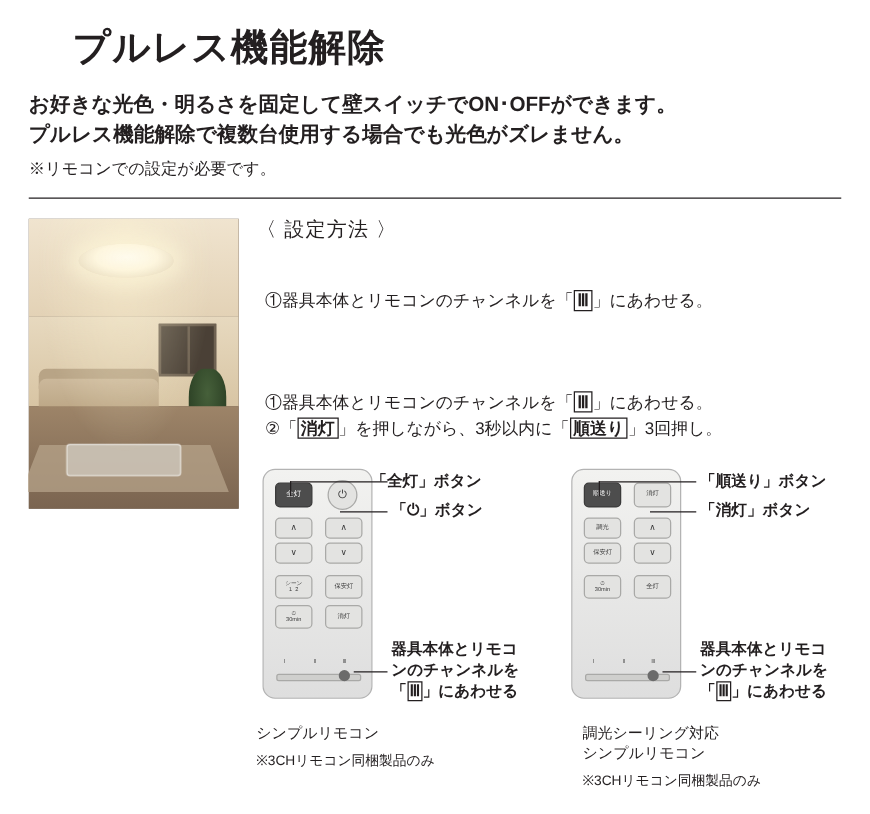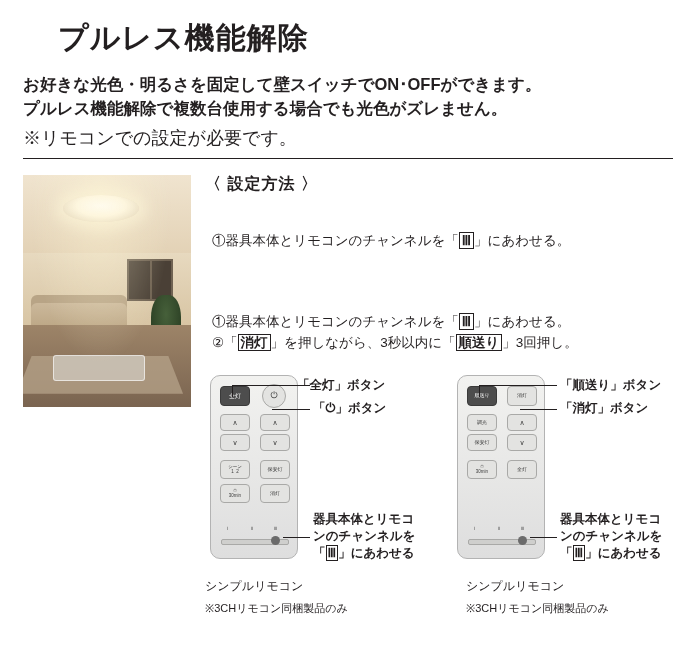--- a/index.html
+++ b/index.html
@@ -38,21 +38,21 @@
     font-size: 16.5px;
     font-weight: bold;
     line-height: 24px;
     color: #231f20;
     letter-spacing: 0px;
   }
   .note-top {
     position: absolute;
     left: 23px;
     top: 126px;
-    font-size: 18px;
+    font-size: 13px;
     color: #231f20;
   }
   .divider {
     position: absolute;
     left: 23px;
     top: 158px;
     width: 650px;
     height: 1px;
     background: #231f20;
   }
@@ -139,21 +139,21 @@
     left: 0; top: 0; width: 168px; height: 232px;
     background: radial-gradient(ellipse at 46% 14%, rgba(255,246,214,0.45) 0%, rgba(255,246,214,0.0) 55%);
   }
 
   
   .section-head {
     position: absolute;
     left: 205px;
     top: 174px;
     font-size: 16px;
-    font-weight: bold;
+    font-weight: normal;
     letter-spacing: 1px;
   }
   .sub-a {
     position: absolute;
     left: 204px;
     top: 203px;
     font-size: 14px;
     font-weight: bold;
   }
   .list-a {
@@ -404,17 +404,18 @@
       <span>「</span><span class="inline-box">Ⅲ</span><span>」にあわせる</span>
     </div>
   </div>
 
   <div class="cap" style="left:205px; top:578px;">
     <div>シンプルリモコン</div>
     <div style="margin-top:6px;"><small>※3CHリモコン同梱製品のみ</small></div>
   </div>
 
   <div class="cap" style="left:466px; top:578px;">
+    <div>調光シーリング対応</div>
     <div>シンプルリモコン</div>
     <div style="margin-top:6px;"><small>※3CHリモコン同梱製品のみ</small></div>
   </div>
 
 </div>
 
 </body></html>

